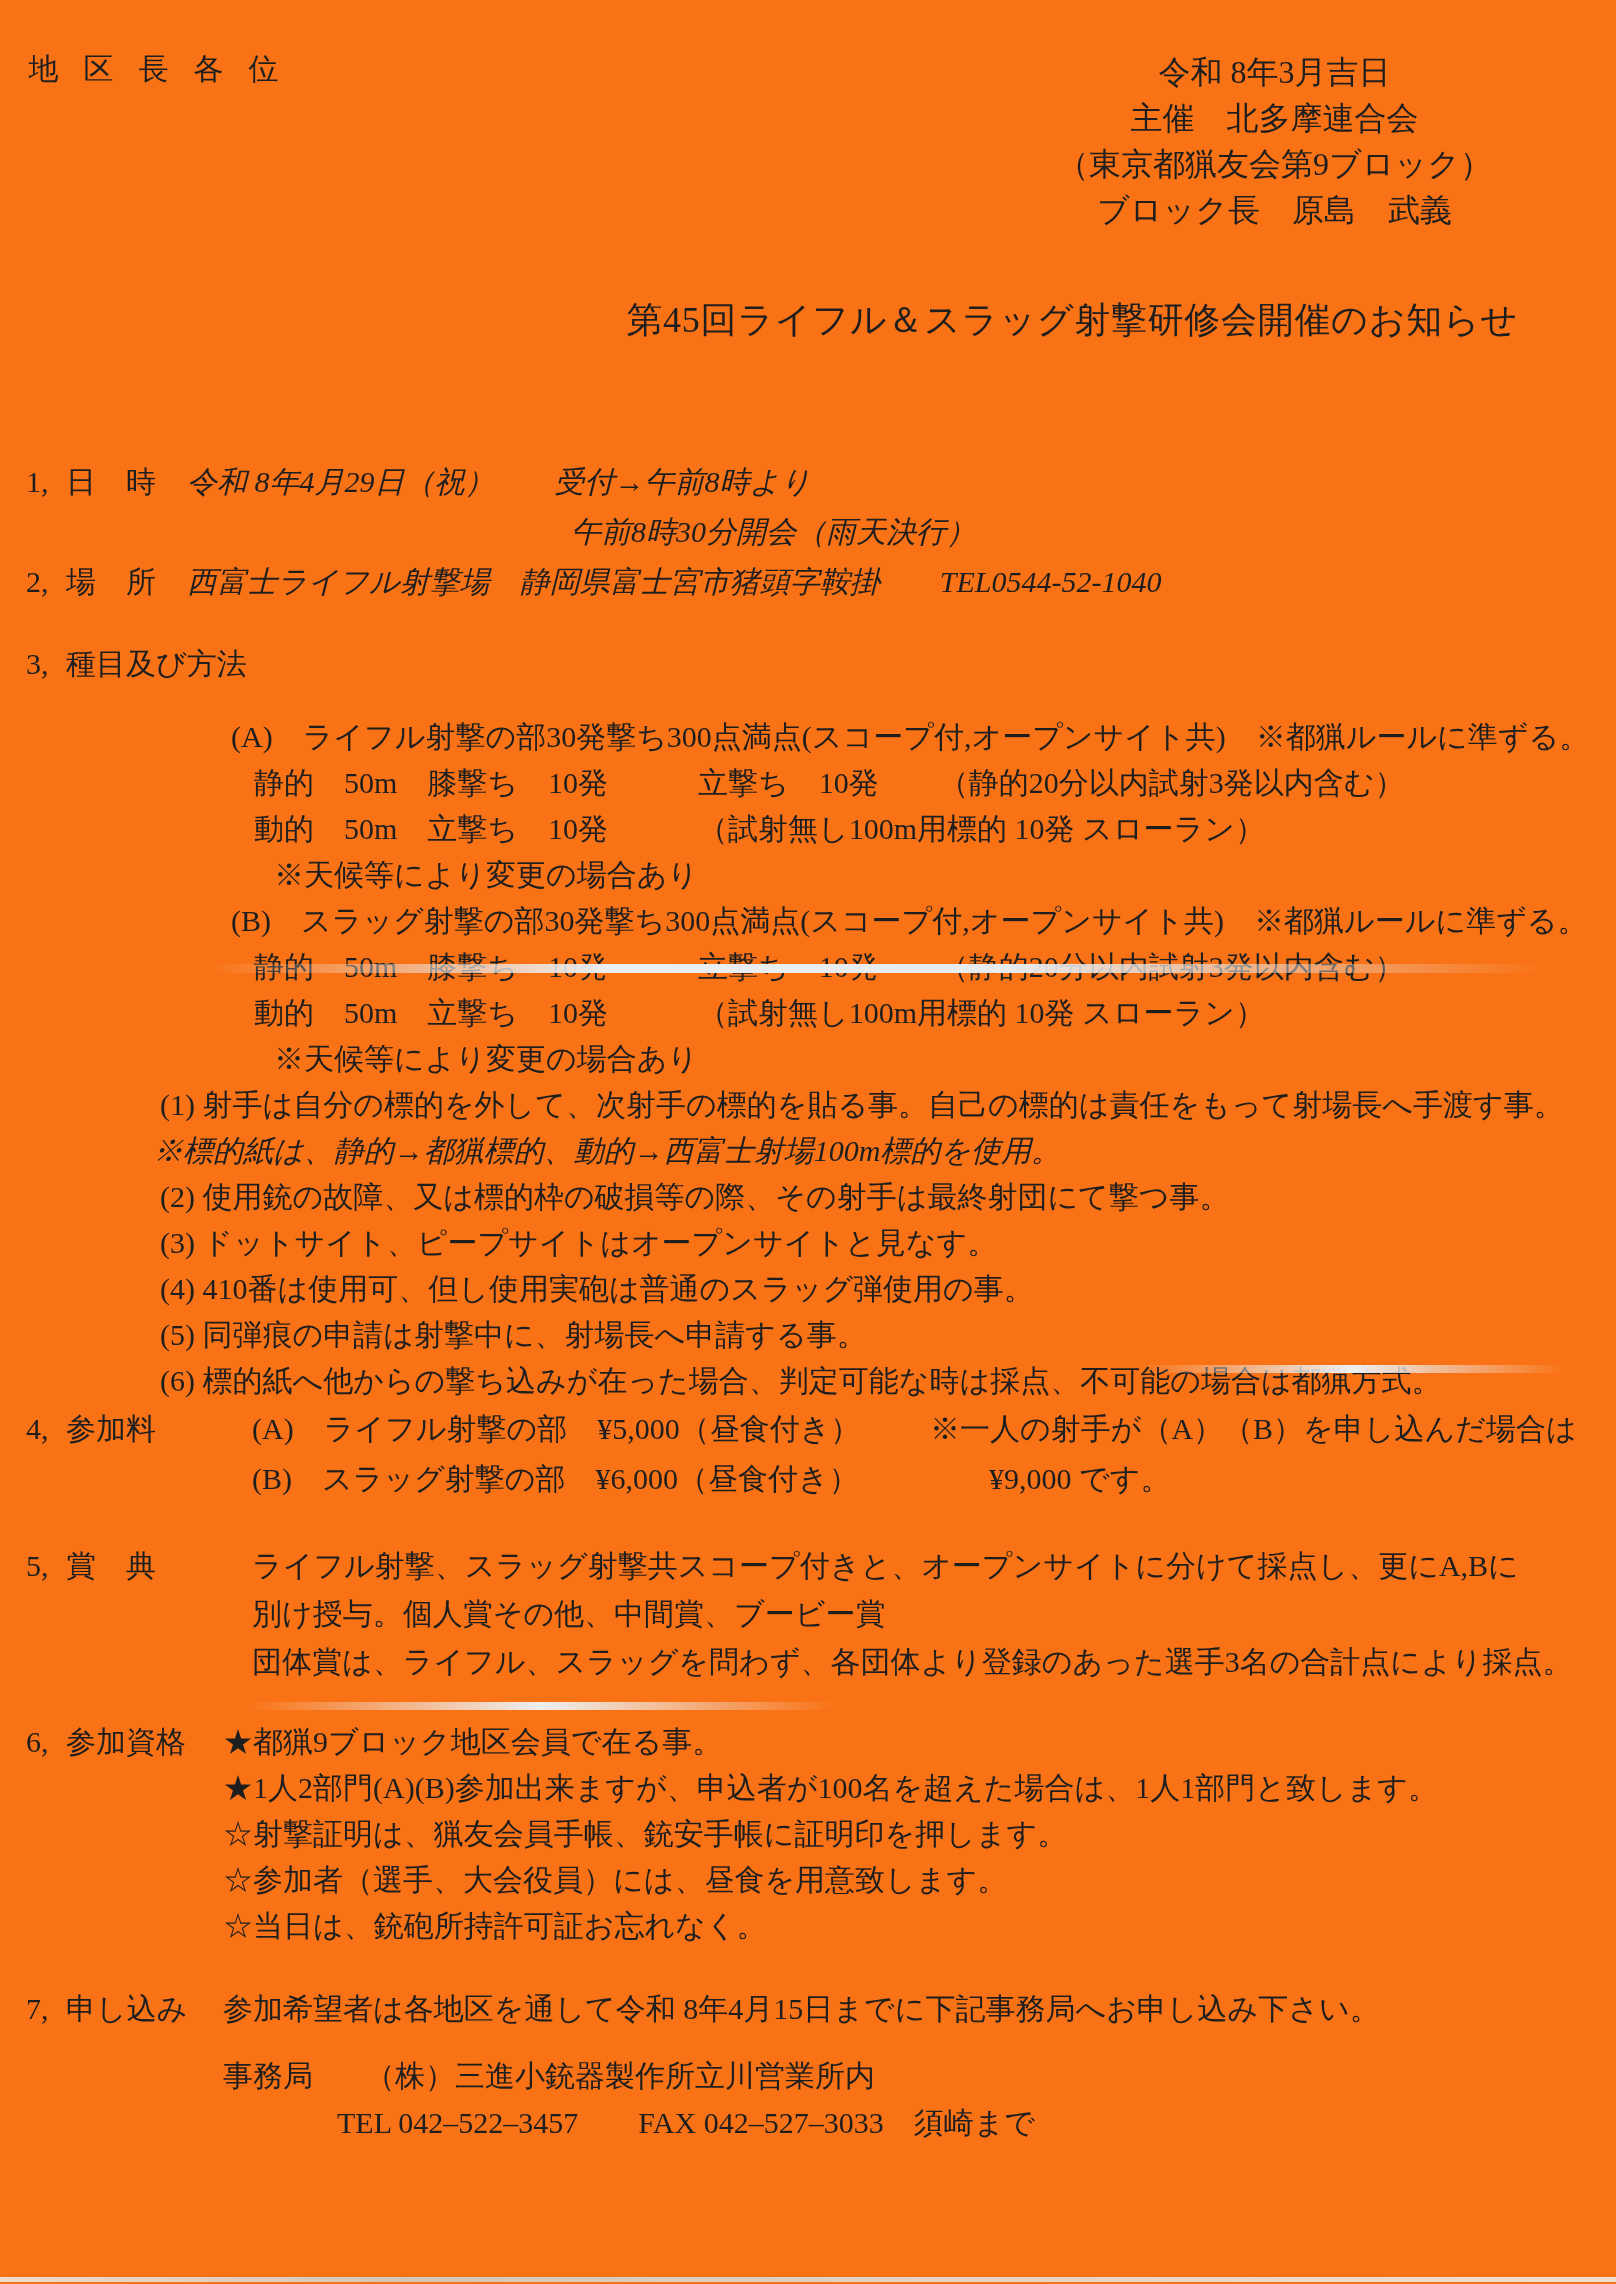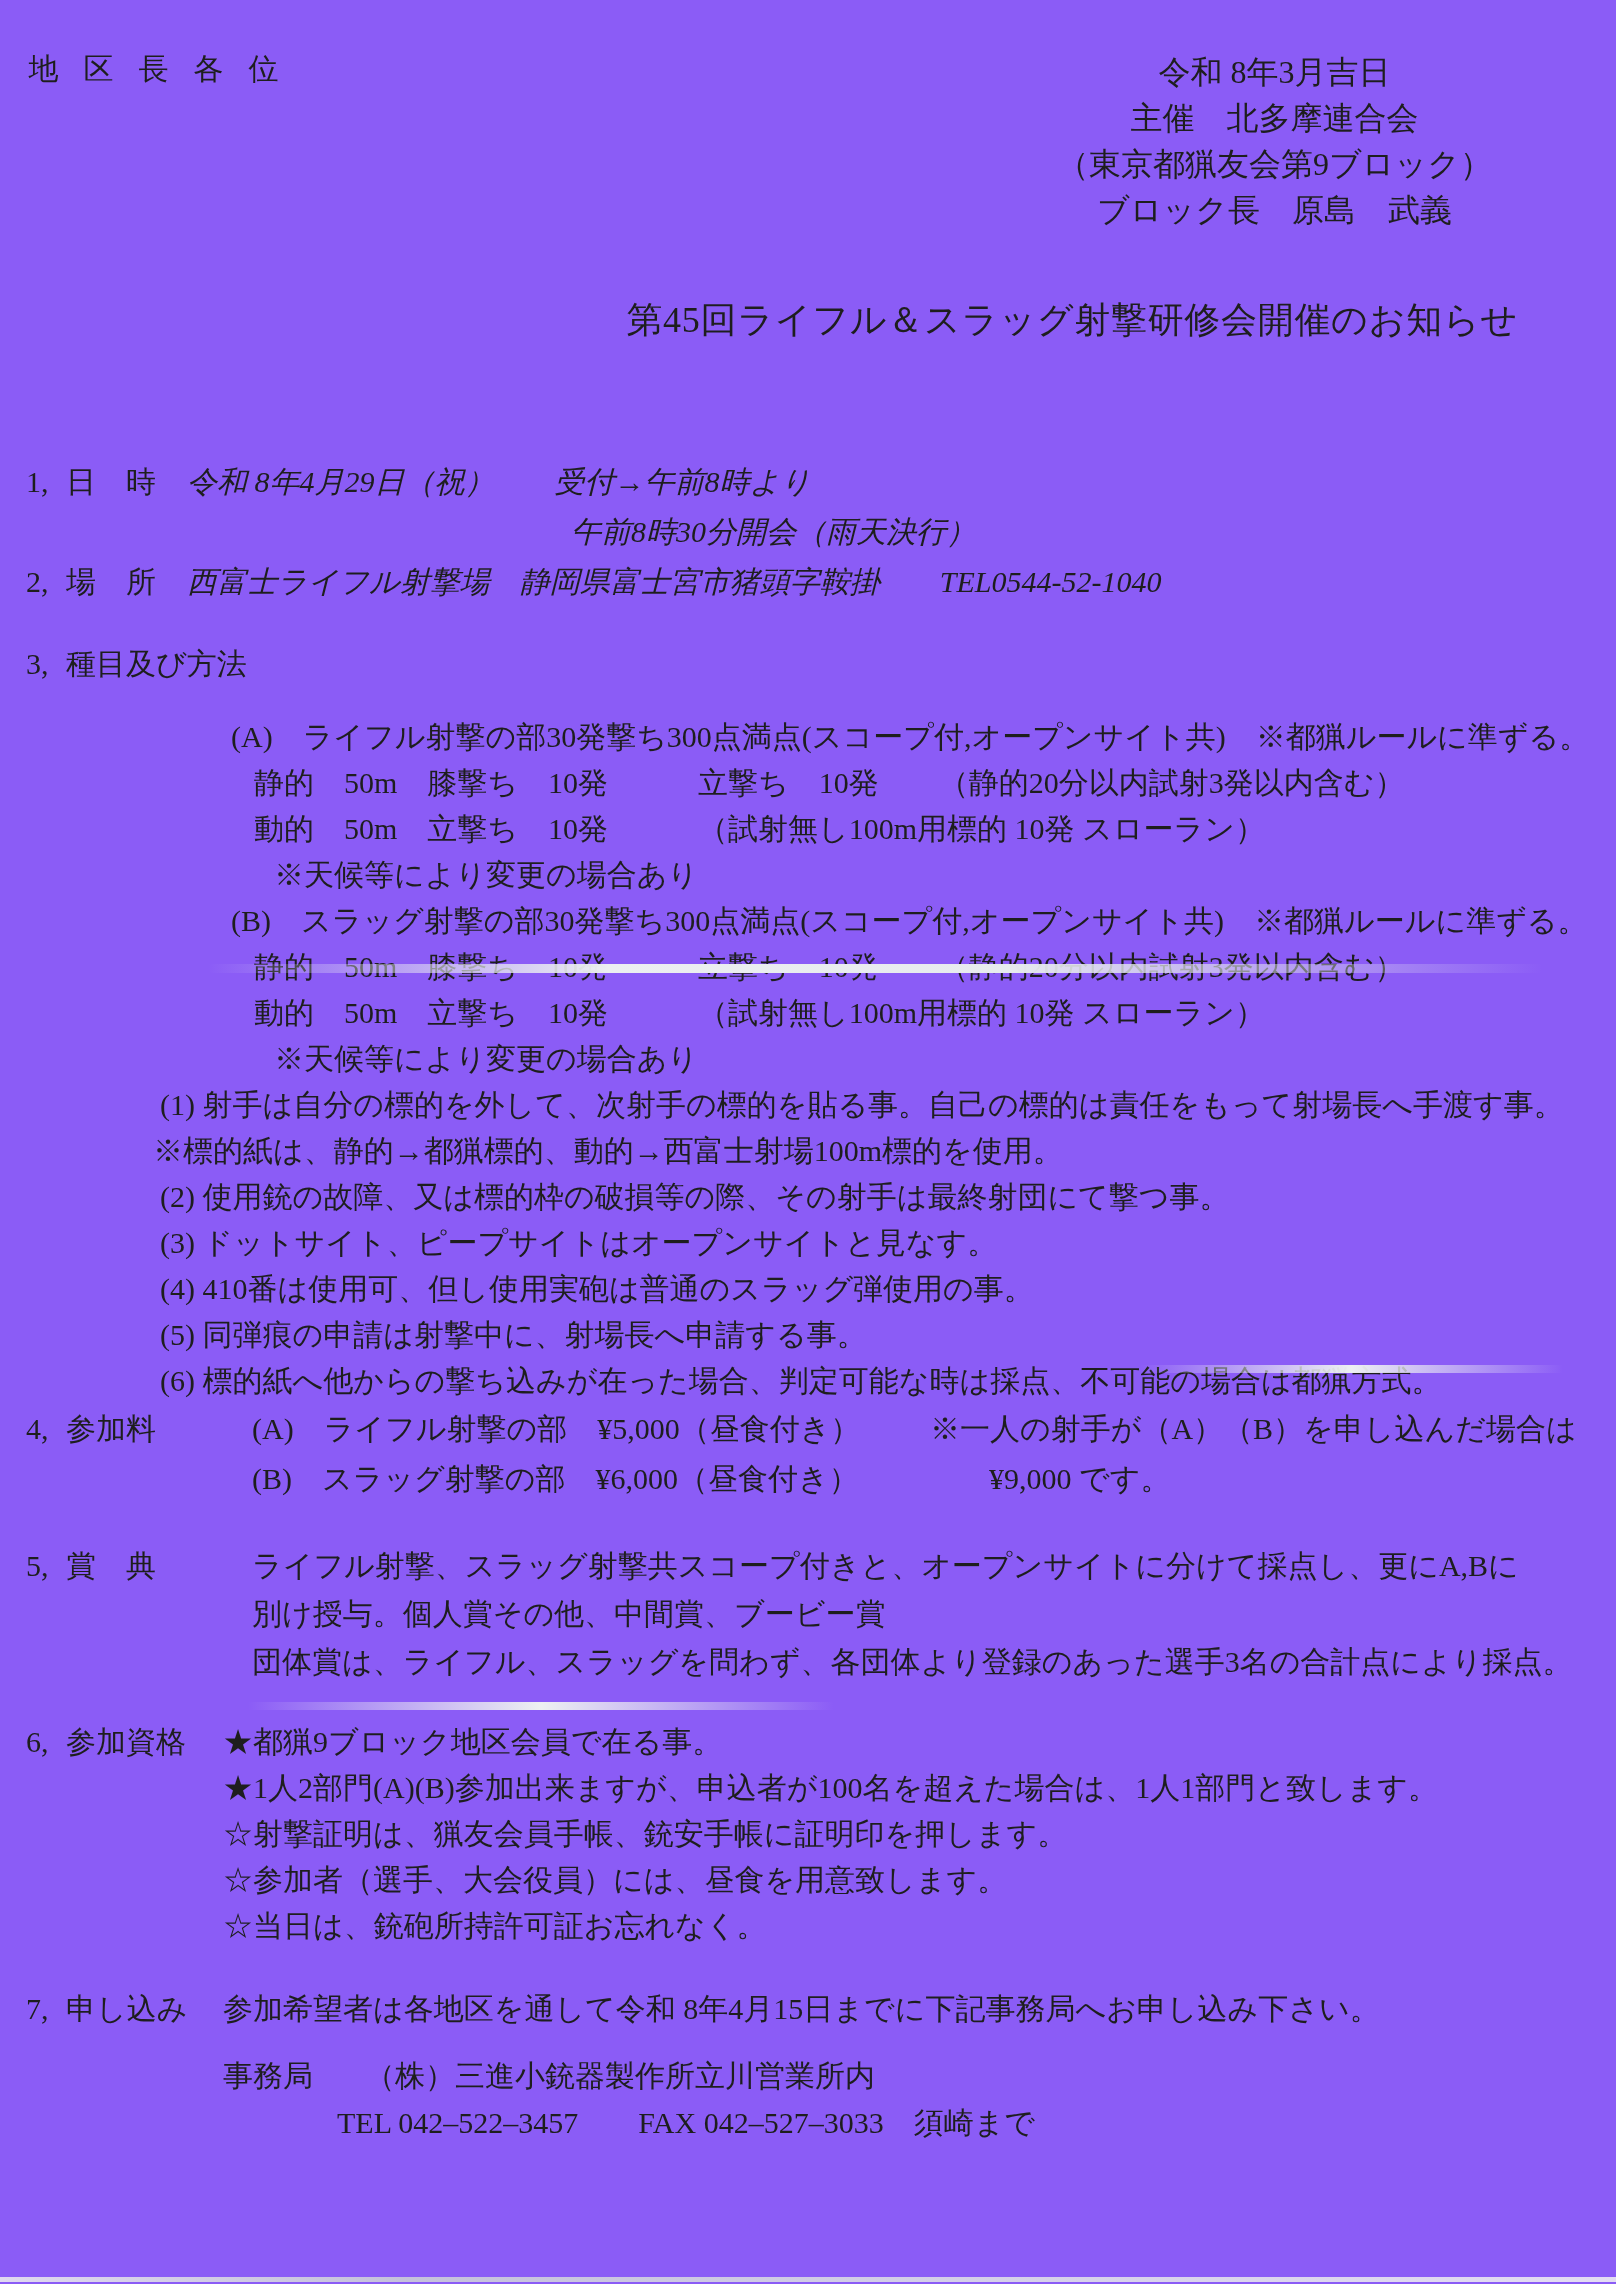--- a/index.html
+++ b/index.html
@@ -3,21 +3,21 @@
 <meta charset="utf-8">
 <title>Scanned Notice</title>
 <style>
   html, body { margin: 0; padding: 0; }
   body { background: #e8e8e8; }
   .page {
     position: relative;
     width: 1616px;
     height: 2284px;
     margin: 0 auto;
-    background: #8b5cf6;
+    background: #f97316;
     color: #1e1e1e;
     font-family: "Liberation Serif", "DejaVu Serif", serif;
     font-size: 30px;
     padding: 49px 26px 0 26px;
     box-sizing: border-box;
     overflow: hidden;
   }
   .nw { white-space: nowrap; }
 
   
@@ -49,21 +49,21 @@
   .indent-590 { padding-left: 384px; }
   .sec2 { line-height: 50px; }
 
   .sec3-wrap { margin-top: 33px; }
   .sec3-head { line-height: 47px; }
   .sec3-lines { line-height: 46px; margin-top: 27px; }
   .l-part     { padding-left: 205px; }
   .l-sub      { padding-left: 228px; }
   .l-note     { padding-left: 248px; }
   .l-rule     { padding-left: 134px; }
-  .l-rulenote { padding-left: 127px; }
+  .l-rulenote { padding-left: 127px; font-style: italic; }
 
   .sec4 { line-height: 50px; }
   .fee-row { display: grid; grid-template-columns: 678px 1fr; }
   .fee-right-b { padding-left: 59px; }
 
   .sec5 { margin-top: 38px; line-height: 48px; }
   .sec6 { margin-top: 33px; line-height: 46px; }
   .sec7 { margin-top: 36px; line-height: 47px; }
   .office-row { display: flex; gap: 52px; margin-top: 20px; }
   .tel-row { padding-left: 114px; }

